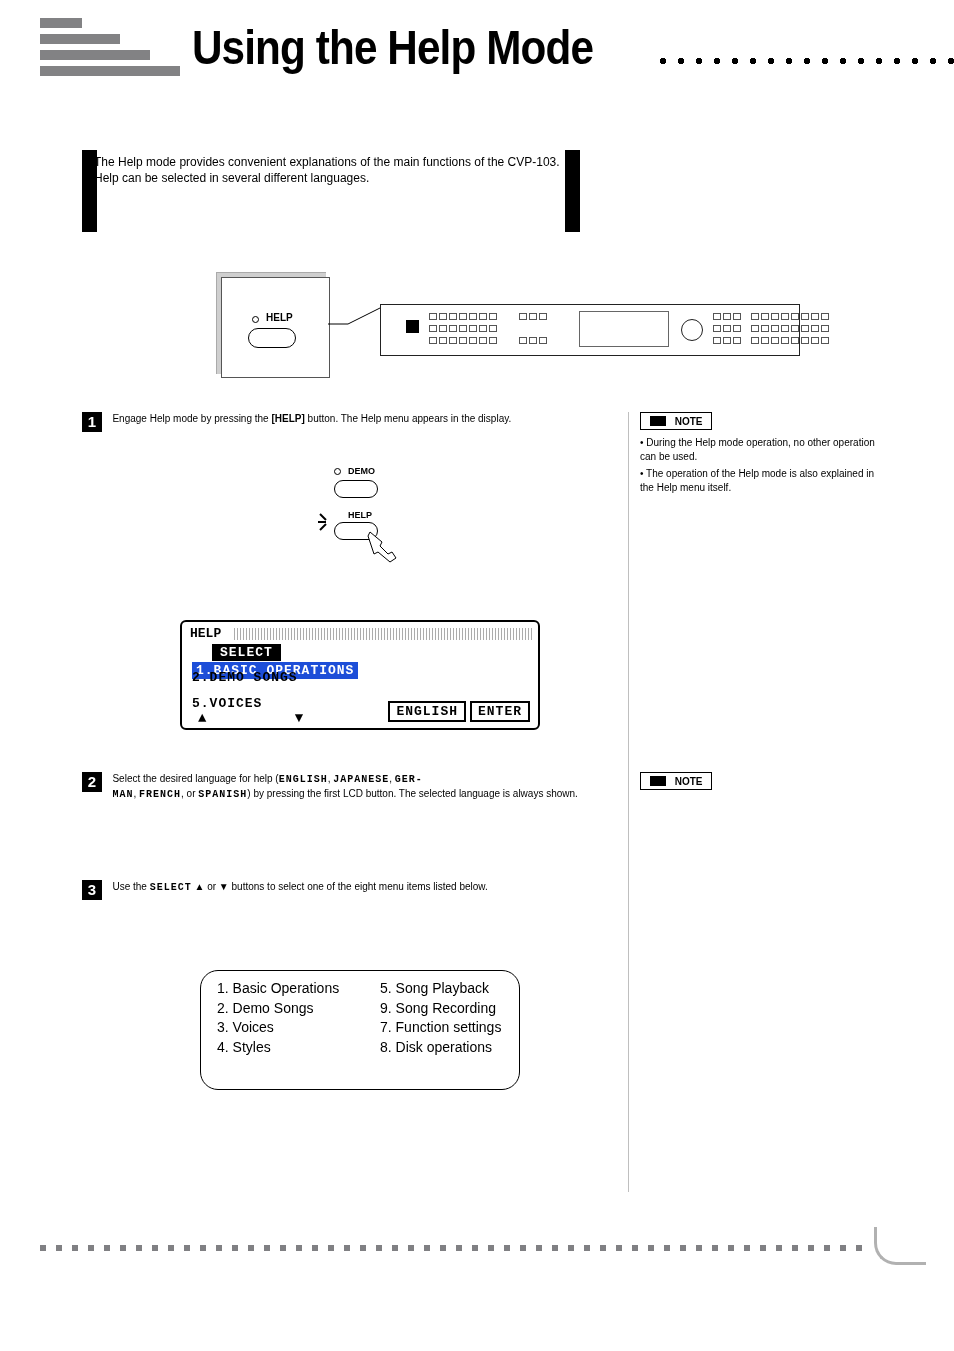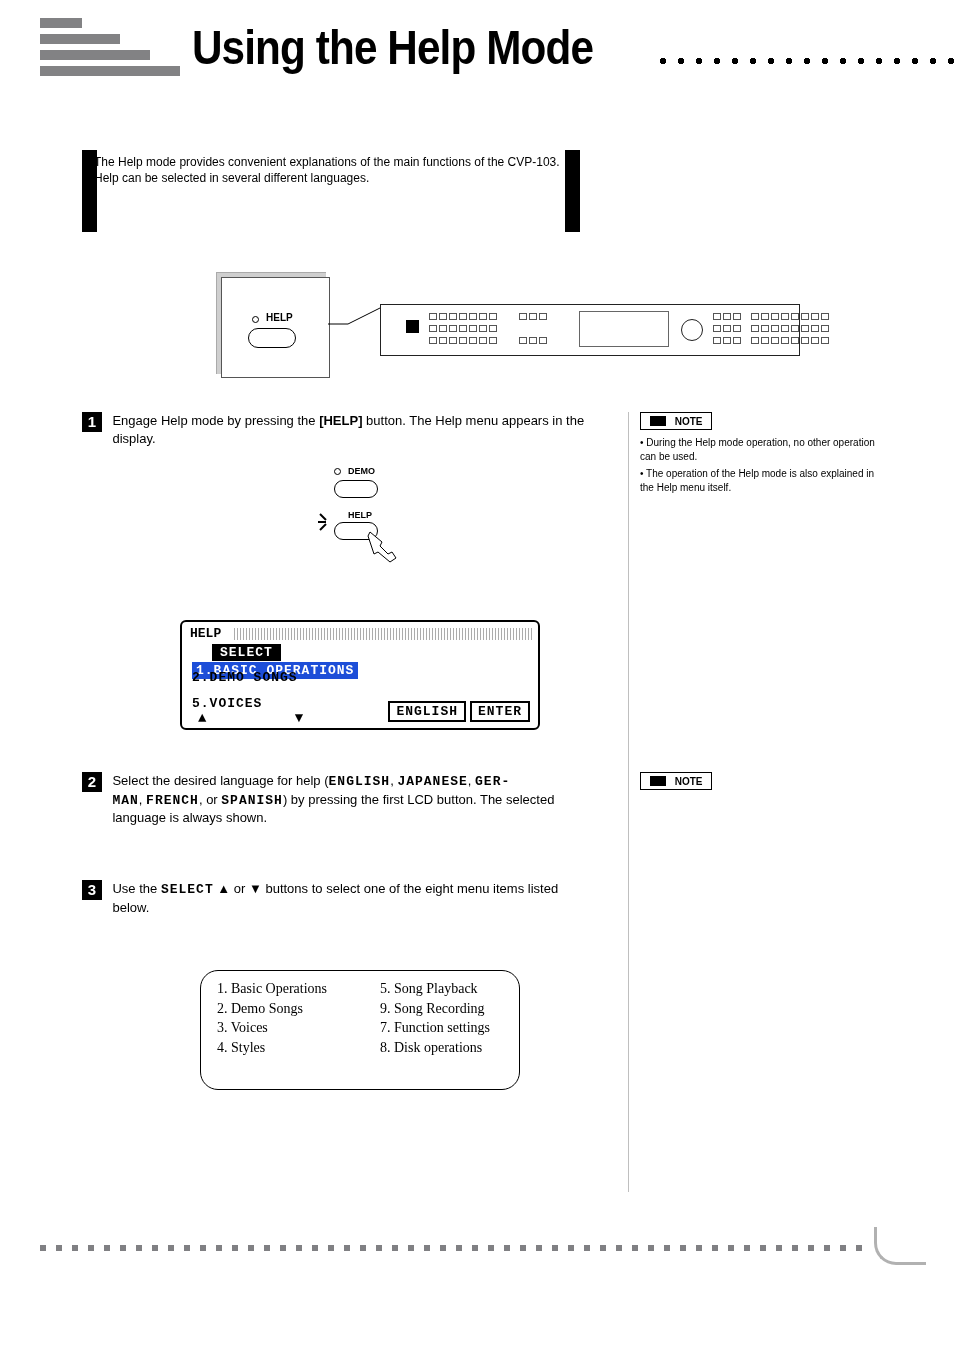--- a/index.html
+++ b/index.html
@@ -139,21 +139,21 @@
       font-weight: bold;
       font-size: 15px;
       text-align: center;
       line-height: 20px;
       margin-right: 6px;
       vertical-align: top;
     }
     .step-text {
       display: inline-block;
       width: 480px;
-      font-size: 13px;
+      font-size: 10px;
       line-height: 1.35;
       vertical-align: top;
     }
 
     
     .demo-help-ill {
       position: absolute;
       top: 468px;
       left: 320px;
       width: 90px;
@@ -425,21 +425,21 @@
 </div>
 
 <div class="main-col" style="top:880px;">
   <span class="num-box">3</span>
   <span class="step-text">
     <span>Use the </span><span class="caps">SELECT</span><span> ▲ or ▼</span><span> buttons to select one of the eight menu items listed below.</span>
   </span>
 </div>
 
 <div class="topic-box">
-  <div style="display:flex; gap:40px;font-family:Liberation Serif, serif;">
+  <div style="display:flex; gap:40px;">
     <div style="flex:1">
       <div>1. Basic Operations</div>
       <div>2. Demo Songs</div>
       <div>3. Voices</div>
       <div>4. Styles</div>
     </div>
     <div style="flex:1">
       <div>5. Song Playback</div>
       <div>9. Song Recording</div>
       <div>7. Function settings</div>

